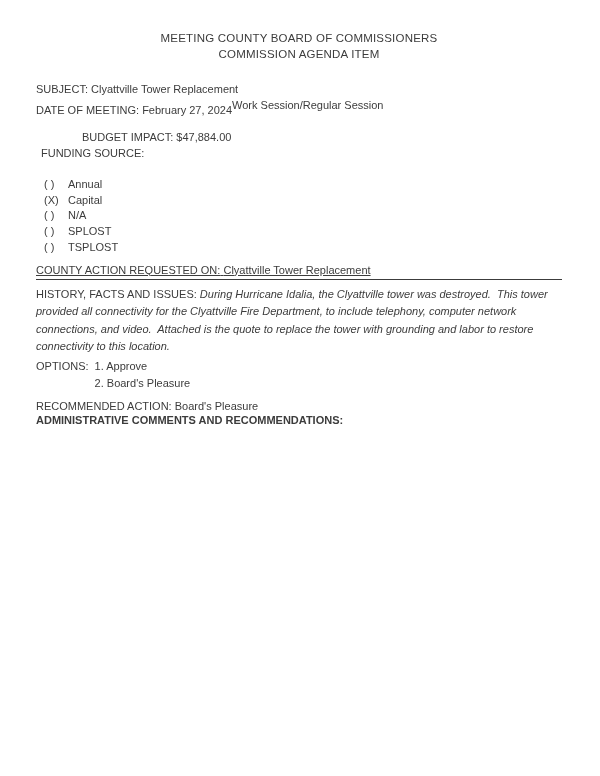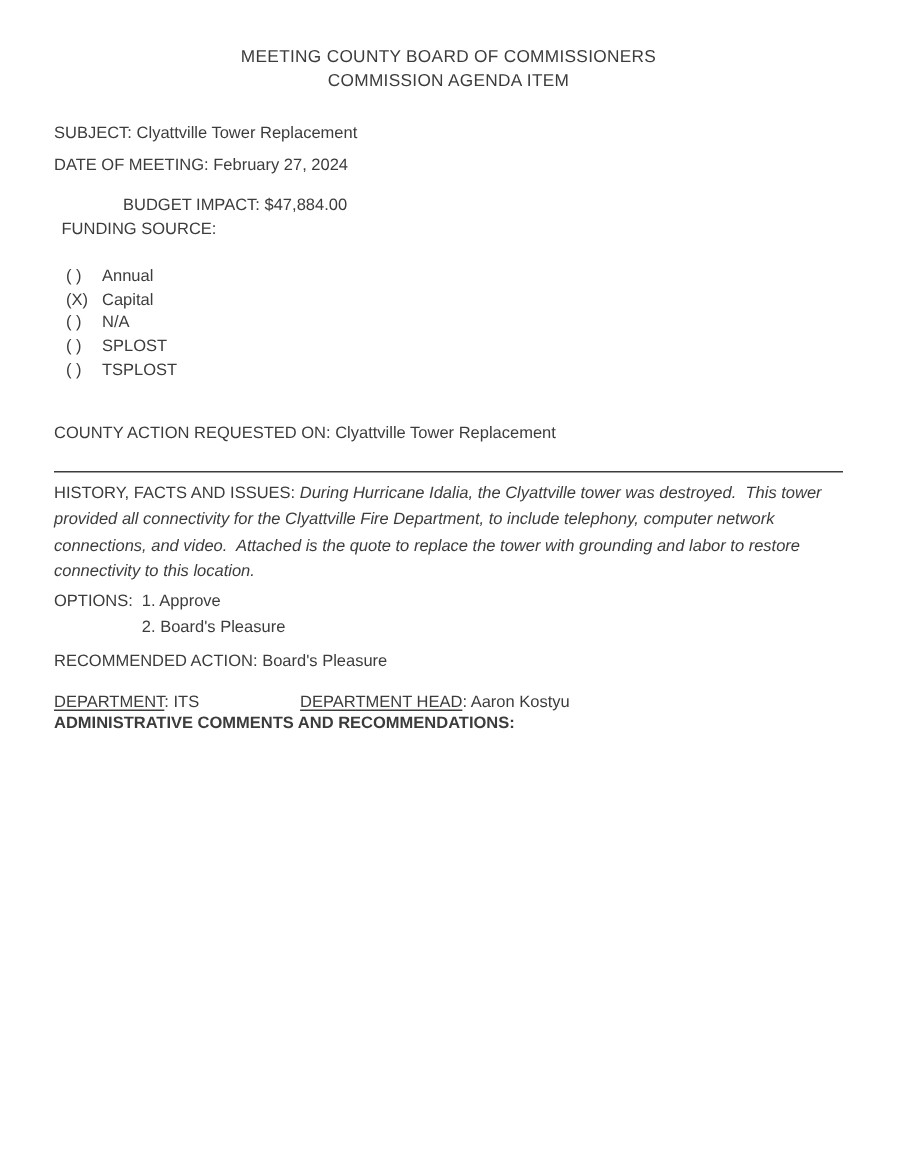--- a/index.html
+++ b/index.html
@@ -39,25 +39,26 @@
 
   .funding-list { margin: 17px 0 0 8px; }
   .funding-item {
     display: flex;
     font-size: 11px;
     line-height: 15.7px;
   }
   .funding-item .mark { width: 24px; }
 
   .county-action-row {
-    margin-top: 26px;
+    margin-top: 7px;
     font-size: 11px;
     line-height: 14px;
-    padding-bottom: 18px;
+    padding-bottom: 2px;
     border-bottom: 1.5px solid #3c3c3c;
+    text-decoration: underline;
   }
 
   .history {
     margin: 6px 0 0 0;
     font-size: 11px;
     line-height: 17.5px;
     width: 526px;
   }
   .prewrap { white-space: pre-wrap; font-style: italic; }
 
@@ -91,20 +92,21 @@
   <div class="row subject-row">
     <span>SUBJECT:</span>
     <span>Clyattville Tower Replacement</span>
   </div>
 
   <div class="row date-row">
     <span>
       <span>DATE OF MEETING:</span>
       <span>February 27, 2024</span>
     </span>
+    <span class="session-type">Work Session/Regular Session</span>
   </div>
 
   <div class="row budget-row">
     <span>BUDGET IMPACT:</span>
     <span>$47,884.00</span>
   </div>
 
   <div class="row funding-row">
     <span>FUNDING SOURCE:</span>
   </div>
@@ -148,22 +150,18 @@
       <span>1. Approve</span>
       <span>2. Board's Pleasure</span>
     </span>
   </div>
 
   <div class="row recommended-row">
     <span>RECOMMENDED ACTION:</span>
     <span>Board's Pleasure</span>
   </div>
 
-  <div class="row dept-row">
-    <span class="dept-pair"><span class="u">DEPARTMENT</span><span>: ITS</span></span>
-    <span><span class="u">DEPARTMENT HEAD</span><span>: Aaron Kostyu</span></span>
-  </div>
 
   <div class="row admin-row">
     <span>ADMINISTRATIVE COMMENTS AND RECOMMENDATIONS:</span>
   </div>
 
 </div>
 
 </body></html>

